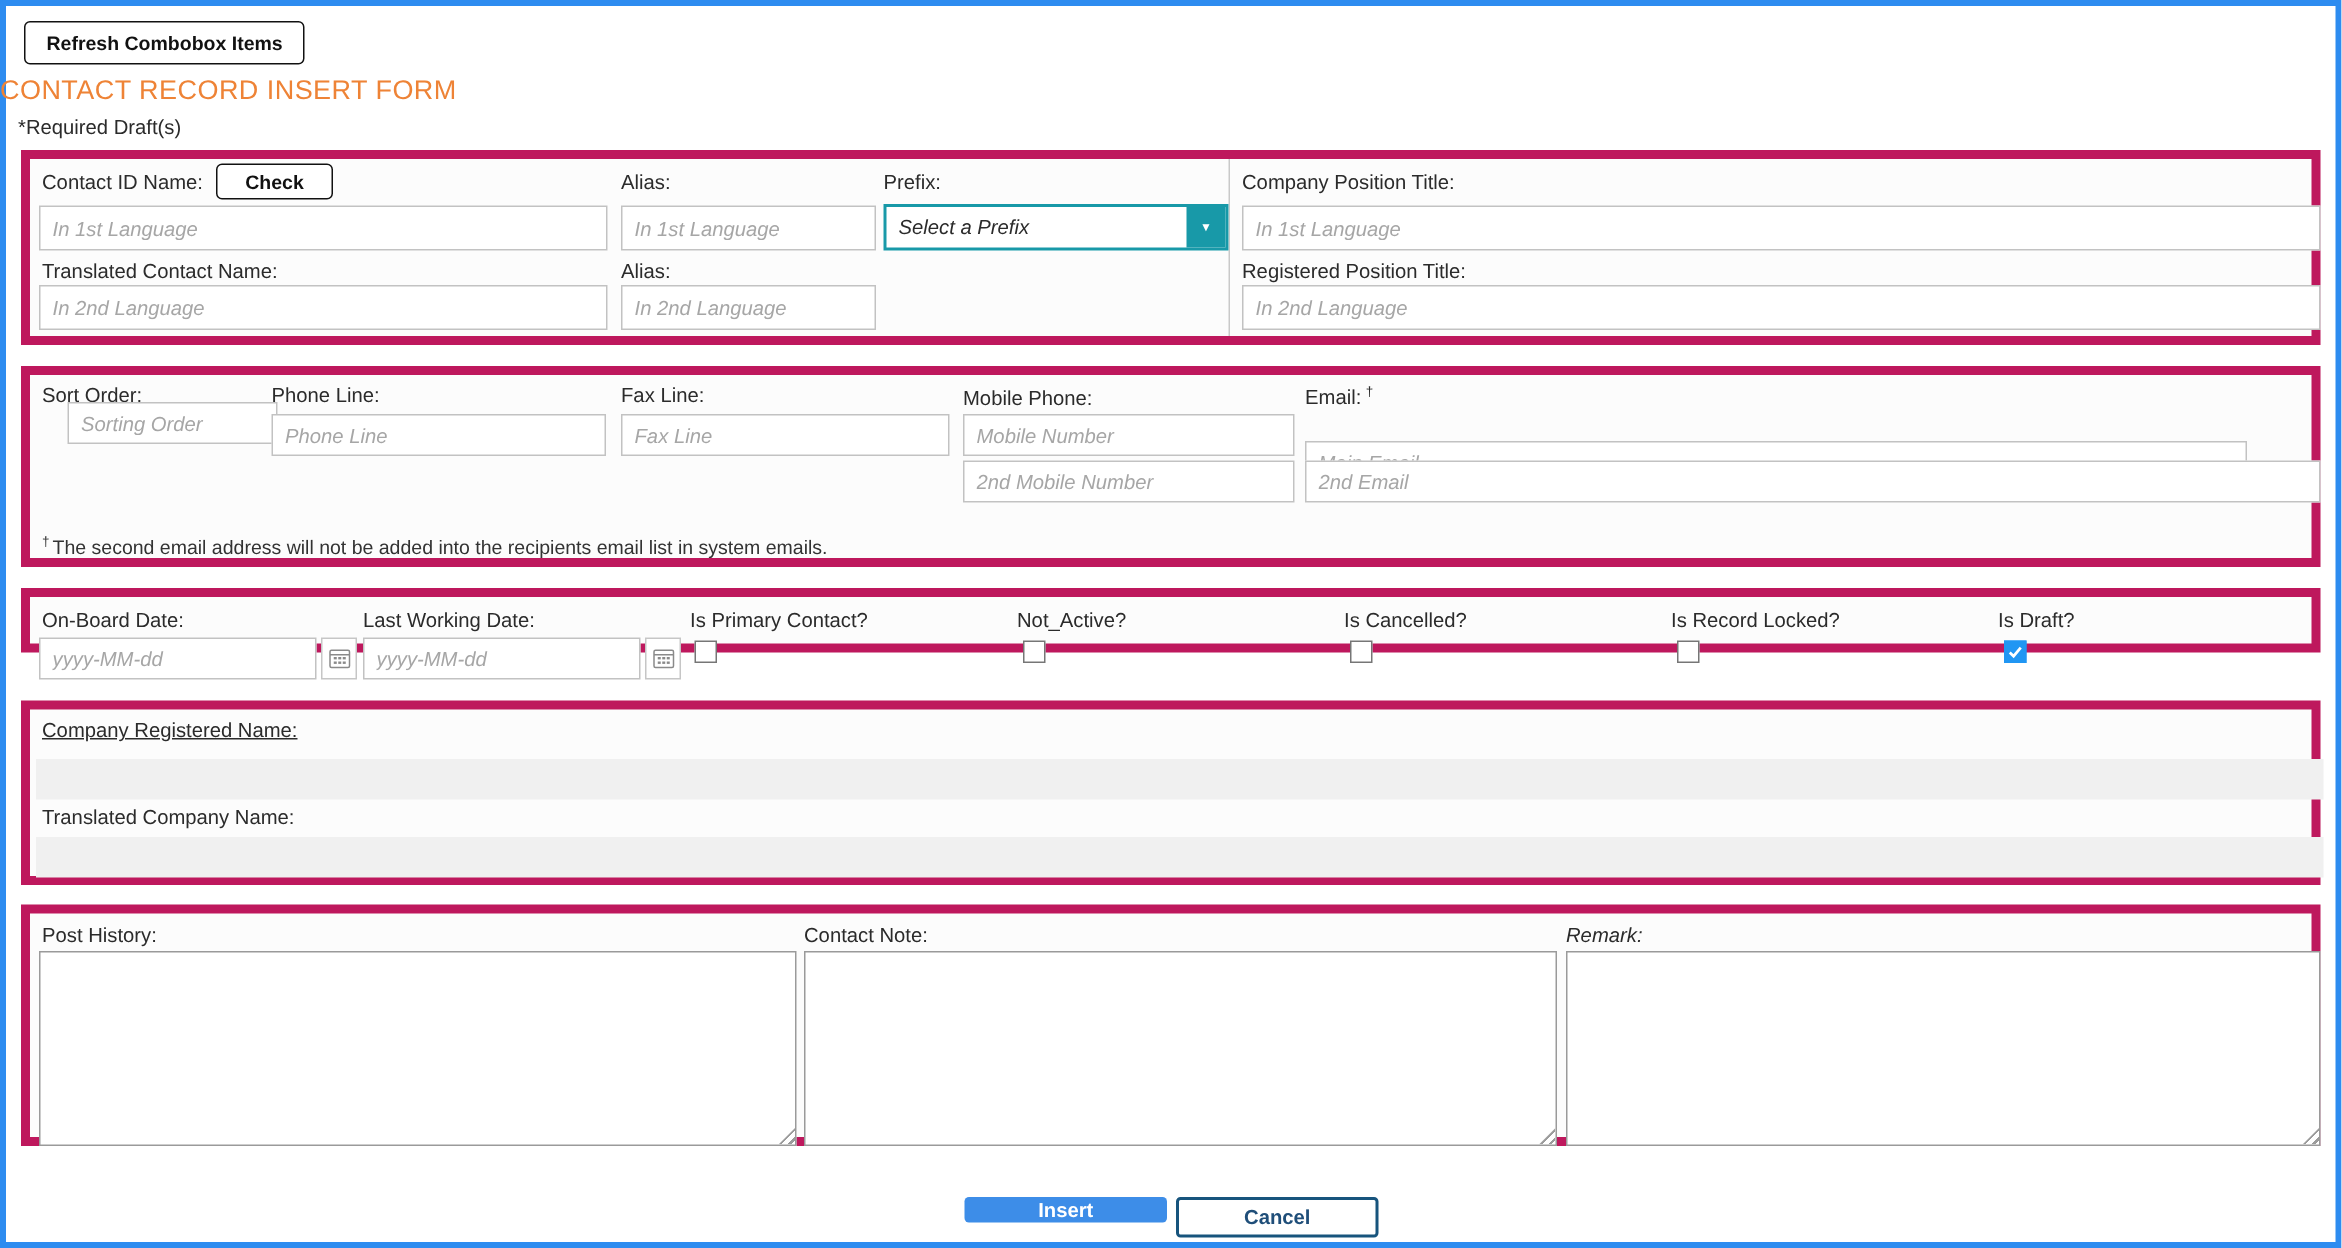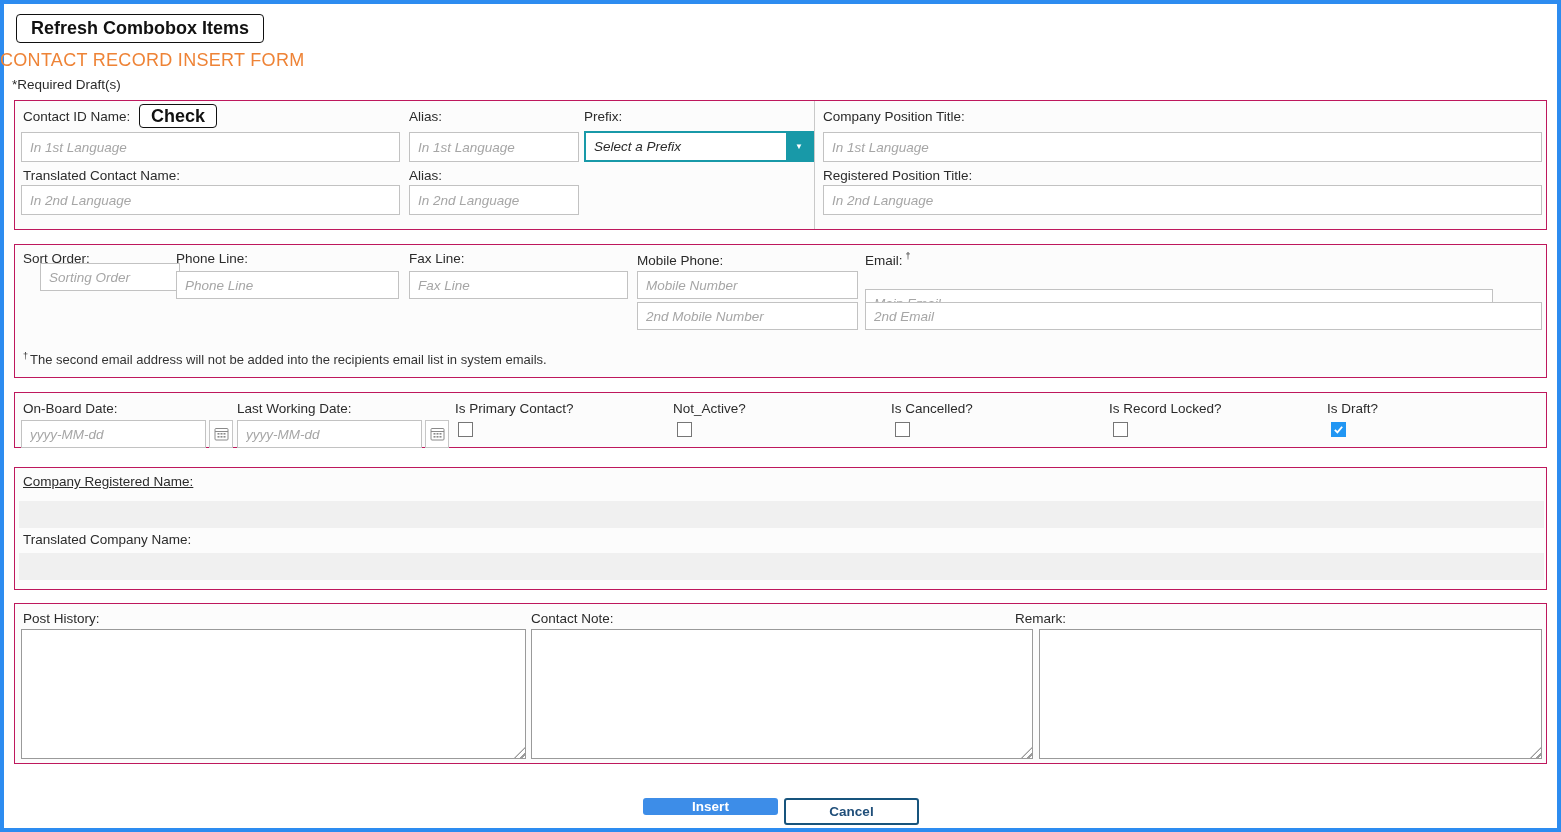--- a/index.html
+++ b/index.html
@@ -8,29 +8,29 @@
   .window {
     position:relative; width:1561px; height:832px; background:#fff;
     box-shadow: inset 0 0 0 4px #2D8CF0; overflow:hidden;
   }
   .abs { position:absolute; }
   .label { font-size:13.5px; color:#2b2b2b; white-space:nowrap; }
   .sup { font-size:9px; vertical-align:super; margin-left:3px; }
 
   .btn-outline {
     background:#fff; border:1.5px solid #111; border-radius:4px;
-    font-family:inherit; font-size:18px; font-weight:600; color:#111;
+    font-family:inherit; font-size:13px; font-weight:600; color:#111;
     cursor:pointer; display:flex; align-items:center; justify-content:center;
   }
 
   .title { width:100%; text-align:left; font-size:18px; letter-spacing:0.3px;
     color:#EE8336; font-weight:400; }
 
   .section { position:absolute; left:14px; width:1533px;
-    border:1px solid #be185d; background:#fcfcfc; }
+    border:6px solid #be185d; background:#fcfcfc; }
 
   .inp {
     position:absolute; height:30px; border:1px solid #c2c2c2; background:#fff;
     padding:0 8px; font-size:13.5px; font-family:inherit; color:#333; outline:none;
   }
   .inp::placeholder { font-style:italic; color:#a6a6a6; opacity:1; }
   .inp-sm { height:28px; }
 
   .combo { position:absolute; border:2px solid #1899A8; background:#fff;
     display:flex; align-items:stretch; cursor:pointer; }
@@ -131,21 +131,21 @@
       <span>Email:</span><sup class="sup">†</sup>
     </span>
     <input class="inp inp-sm" style="left: 850px; top: 44px; width: 628px;" type="text" placeholder="Main Email">
     <input class="inp inp-sm" style="left: 850px; top: 57px; width: 677px;" type="text" placeholder="2nd Email">
 
     <span class="footnote abs" style="left:8px; top:106px;">
       <sup>†</sup><span>The second email address will not be added into the recipients email list in system emails.</span>
     </span>
   </div>
 
-  <div class="section" style="top:392px; height:56px;">
+  <div class="section" style="top:392px; height:43px;">
     <span class="label abs" style="left:8px; top:8px;">On-Board Date:</span>
     <input class="inp inp-sm" style="left: 6px; top: 27px; width: 185px;" type="text" placeholder="yyyy-MM-dd">
     <span class="cal-btn" style="left:194px; top:27px;">
       <svg width="15" height="14" viewBox="0 0 15 14">
         <rect x="1" y="1.5" width="13" height="11.5" rx="1" fill="none" stroke="#8a8a8a"></rect>
         <line x1="1" y1="4.5" x2="14" y2="4.5" stroke="#8a8a8a"></line>
         <rect x="3.5" y="6" width="2" height="1.6" fill="#8a8a8a"></rect>
         <rect x="6.5" y="6" width="2" height="1.6" fill="#8a8a8a"></rect>
         <rect x="9.5" y="6" width="2" height="1.6" fill="#8a8a8a"></rect>
         <rect x="3.5" y="9" width="2" height="1.6" fill="#8a8a8a"></rect>
@@ -207,20 +207,20 @@
 
   <div class="section" style="top:603px; height:161px;">
     <span class="label abs" style="left:8px; top:7px;">Post History:</span>
     <textarea class="ta" style="left: 6px; top: 25px; width: 505px; height: 130px;"></textarea>
     <span class="grip" style="left:499px; top:143px;"></span>
 
     <span class="label abs" style="left:516px; top:7px;">Contact Note:</span>
     <textarea class="ta" style="left: 516px; top: 25px; width: 502px; height: 130px;"></textarea>
     <span class="grip" style="left:1006px; top:143px;"></span>
 
-    <span class="label abs" style="left:1000px; top:7px;">Remark:</span>
+    <span class="label abs" style="left:1024px; top:7px;font-style:italic;">Remark:</span>
     <textarea class="ta" style="left: 1024px; top: 25px; width: 503px; height: 130px;"></textarea>
     <span class="grip" style="left:1515px; top:143px;"></span>
   </div>
 
   <button class="btn-insert" style="left:643px; top:798px; width:135px; height:17px;">Insert</button>
   <button class="btn-cancel" style="left:784px; top:798px; width:135px; height:27px;">Cancel</button>
 </div>
 
 </body></html>

